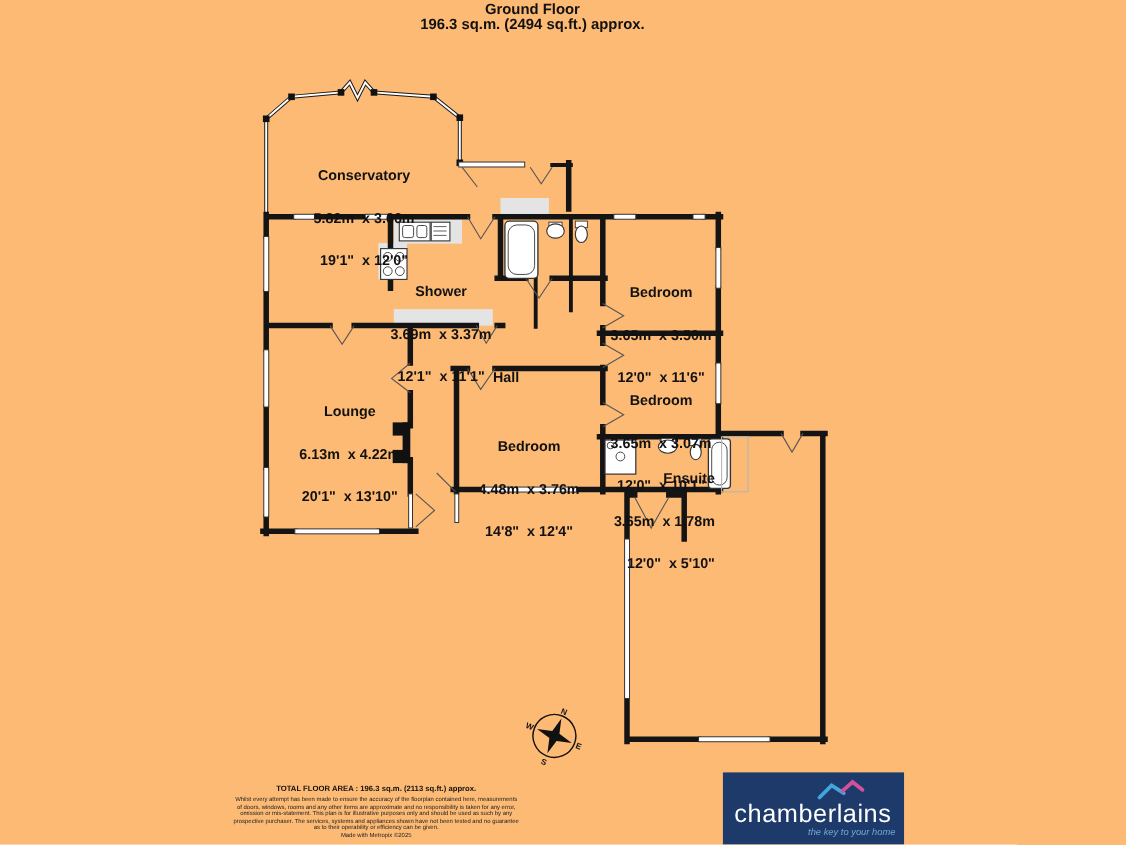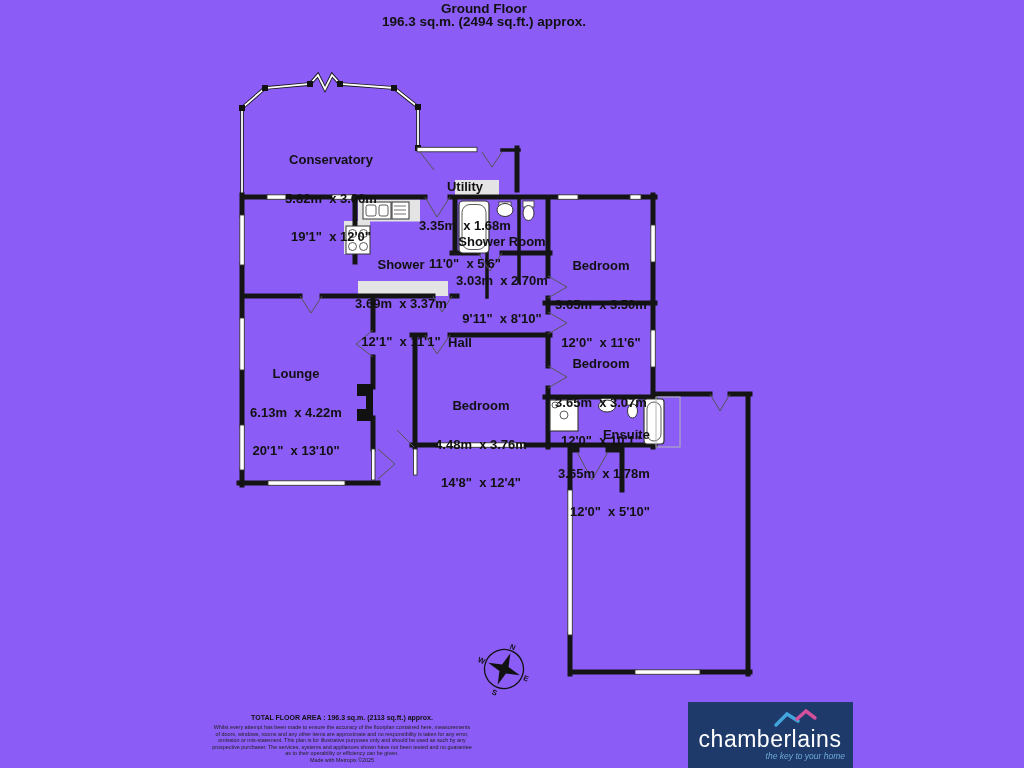--- a/index.html
+++ b/index.html
@@ -1,26 +1,26 @@
 <!DOCTYPE html>
 <html><head>
 <meta charset="utf-8">
 <style>
   html,body{margin:0;padding:0;background:#ffffff;}
-  #page{position:relative;width:1024px;height:768px;background:#8b5cf6;overflow:hidden;
+  #page{position:relative;width:1024px;height:768px;background:#fdba74;overflow:hidden;
         font-family:"Liberation Sans", sans-serif;color:#111;text-decoration:underline;}
   .title{position:absolute;left:0;top:2px;width:968px;text-align:center;
          font-size:13.5px;font-weight:bold;line-height:13px;}
   svg.plan{position:absolute;left:0;top:0;}
   .room-label{position:absolute;transform:translateX(-50%);text-align:center;
               font-size:13px;font-weight:bold;line-height:12.7px;white-space:pre;}
   .footer{position:absolute;left:142px;top:714px;width:400px;text-align:center;}
   .footer .total{font-size:7px;font-weight:bold;margin-bottom:3px;}
   .footer .disc{font-size:5.4px;line-height:6.5px;color:#222;}
-  .logo{position:absolute;left:657px;top:702px;width:196px;height:66px;text-align:right;}
+  .logo{position:absolute;left:657px;top:702px;width:196px;height:66px;}
 </style>
 </head>
 <body>
 
 <div id="page">
 
   <div class="title">
     <div>Ground Floor</div>
     <div>196.3 sq.m. (2494 sq.ft.) approx.</div>
   </div>
@@ -161,51 +161,41 @@
       <text x="0" y="28" text-anchor="middle" font-size="7.5" font-weight="bold" fill="#111">S</text>
       <text x="-24" y="3" text-anchor="middle" font-size="7.5" font-weight="bold" fill="#111">W</text>
     </g>
   </svg>
 
   <div class="room-label" style="left:331px;top:129px;">
     <div>Conservatory</div>
     <div>5.82m  x 3.66m</div>
     <div>19'1"  x 12'0"</div>
   </div>
-  <div class="room-label" style="left:465px;top:156px;">
-    <div>Utility</div>
-    <div>3.35m  x 1.68m</div>
-    <div>11'0"  x 5'6"</div>
-  </div>
   <div class="room-label" style="left:401px;top:234px;">
     <div>Shower</div>
     <div>3.69m  x 3.37m</div>
     <div>12'1"  x 11'1"</div>
   </div>
-  <div class="room-label" style="left:502px;top:211px;">
-    <div>Shower Room</div>
-    <div>3.03m  x 2.70m</div>
-    <div>9'11"  x 8'10"</div>
-  </div>
   <div class="room-label" style="left:601px;top:235px;">
     <div>Bedroom</div>
     <div>3.65m  x 3.50m</div>
     <div>12'0"  x 11'6"</div>
   </div>
   <div class="room-label" style="left:601px;top:333px;">
     <div>Bedroom</div>
     <div>3.65m  x 3.07m</div>
     <div>12'0"  x 10'1"</div>
   </div>
   <div class="room-label" style="left:604px;top:404px;text-align:right;">
     <div>Ensuite</div>
     <div>3.65m  x 1.78m</div>
     <div>12'0"  x 5'10"</div>
   </div>
-  <div class="room-label" style="left:296px;top:343px;">
+  <div class="room-label" style="left:318px;top:343px;">
     <div>Lounge</div>
     <div>6.13m  x 4.22m</div>
     <div>20'1"  x 13'10"</div>
   </div>
   <div class="room-label" style="left:481px;top:375px;">
     <div>Bedroom</div>
     <div>4.48m  x 3.76m</div>
     <div>14'8"  x 12'4"</div>
   </div>
   <div class="room-label" style="left:460px;top:312px;">

